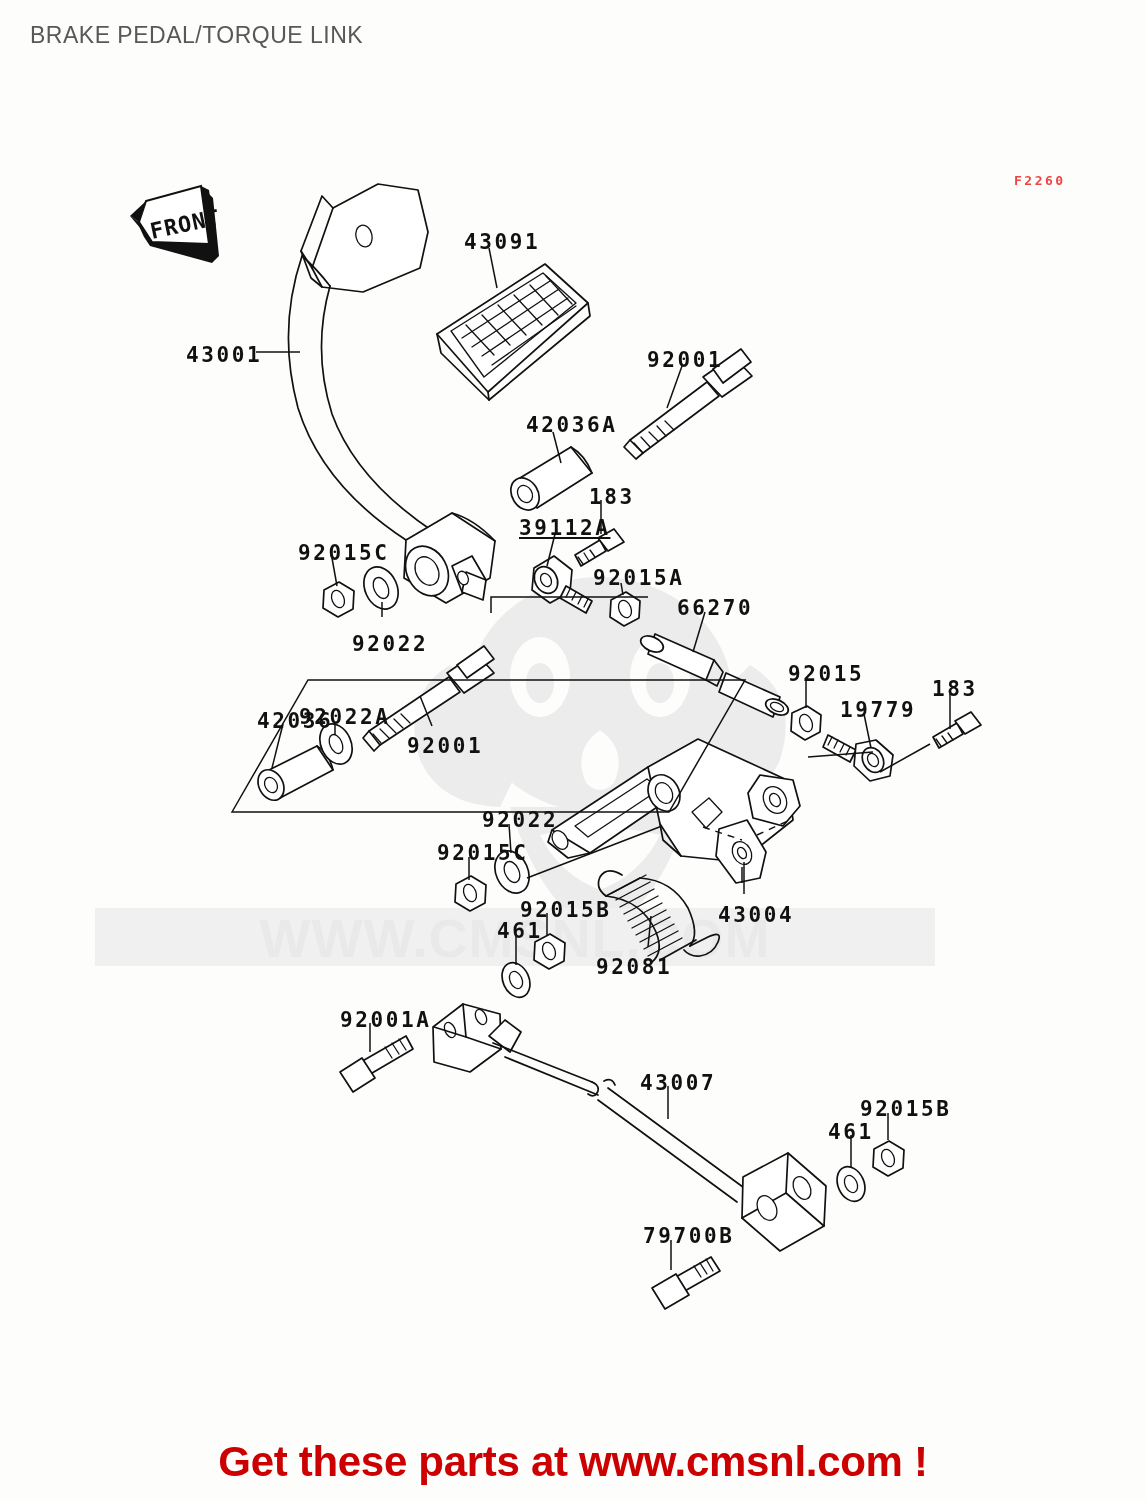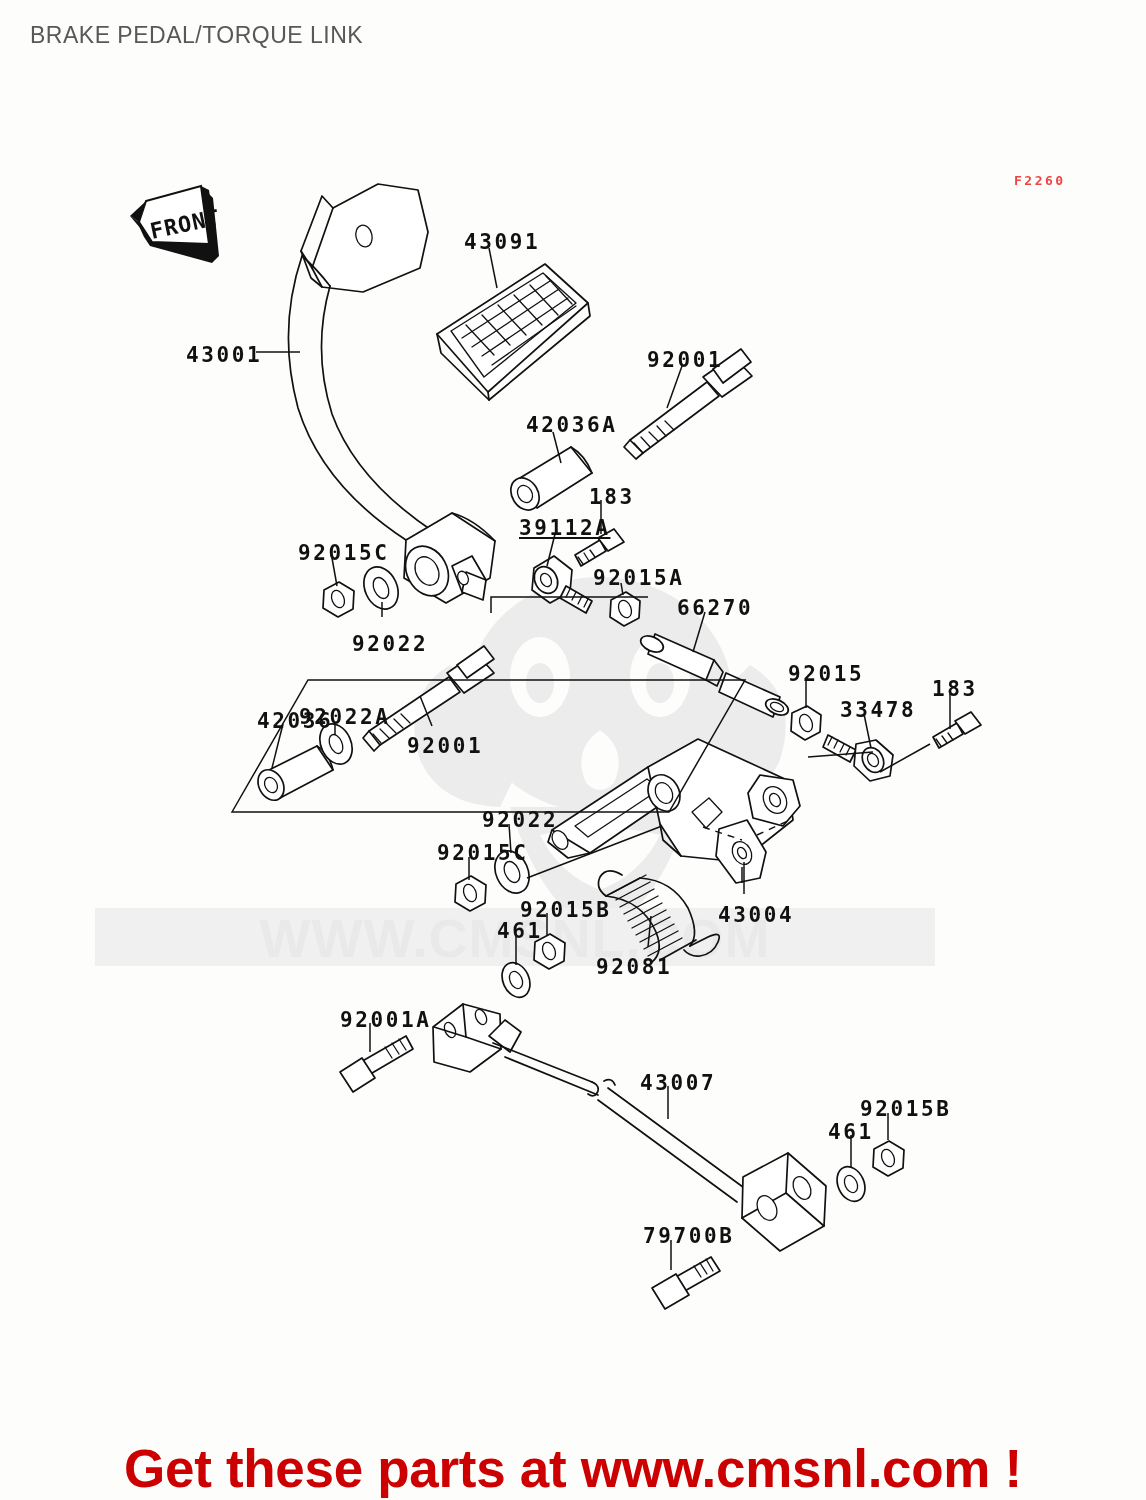--- a/index.html
+++ b/index.html
@@ -22,21 +22,21 @@
     font-family:"DejaVu Sans Mono",monospace;
     font-size:13px;letter-spacing:2.5px;color:#ef4444;font-weight:700;
     white-space:nowrap;
     margin-left:48px;
   }
 
   
   .footer-cta{
     position:absolute;left:0;top:1438px;width:1146px;text-align:center;
     font-family:"Liberation Sans Narrow","Liberation Sans",sans-serif;
-    font-size:53px;font-weight:700;color:#cc0000;letter-spacing:-0.3px;
+    font-size:42px;font-weight:700;color:#cc0000;letter-spacing:-0.3px;
     white-space:nowrap;
   }
 
   
   svg.canvas{position:absolute;left:0;top:0;width:1146px;height:1500px;}
   .ln{fill:none;stroke:#111;stroke-width:1.7;stroke-linecap:round;stroke-linejoin:round;}
   .ln-t{fill:none;stroke:#111;stroke-width:1.3;stroke-linecap:round;stroke-linejoin:round;}
   .fillw{fill:#ffffff;stroke:#111;stroke-width:1.7;stroke-linejoin:round;stroke-linecap:round;}
   .fillw-t{fill:#ffffff;stroke:#111;stroke-width:1.3;stroke-linejoin:round;stroke-linecap:round;}
   .leader{fill:none;stroke:#111;stroke-width:1.5;}
@@ -424,21 +424,21 @@
   <div class="lab" style="left:464px;top:230px;">43091</div>
   <div class="lab" style="left:647px;top:348px;">92001</div>
   <div class="lab" style="left:490px;top:413px;margin-left:36px;">42036A</div>
   <div class="lab" style="left:589px;top:485px;">183</div>
   <div class="lab" style="left:519px;top:516px;text-decoration:underline;">39112A</div>
   <div class="lab" style="left:593px;top:566px;">92015A</div>
   <div class="lab" style="left:298px;top:541px;">92015C</div>
   <div class="lab" style="left:352px;top:632px;">92022</div>
   <div class="lab" style="left:677px;top:596px;">66270</div>
   <div class="lab" style="left:788px;top:662px;">92015</div>
-  <div class="lab" style="left:840px;top:698px;">33478</div>
+  <div class="lab" style="left:840px;top:698px;">19779</div>
   <div class="lab" style="left:932px;top:677px;">183</div>
   <div class="lab" style="left:299px;top:705px;">92022A</div>
   <div class="lab" style="left:257px;top:709px;text-align:center;">42036</div>
   <div class="lab" style="left:407px;top:734px;">92001</div>
   <div class="lab" style="left:482px;top:808px;">92022</div>
   <div class="lab" style="left:437px;top:841px;">92015C</div>
   <div class="lab" style="left:520px;top:898px;">92015B</div>
   <div class="lab" style="left:497px;top:919px;">461</div>
   <div class="lab" style="left:596px;top:955px;">92081</div>
   <div class="lab" style="left:718px;top:903px;">43004</div>

